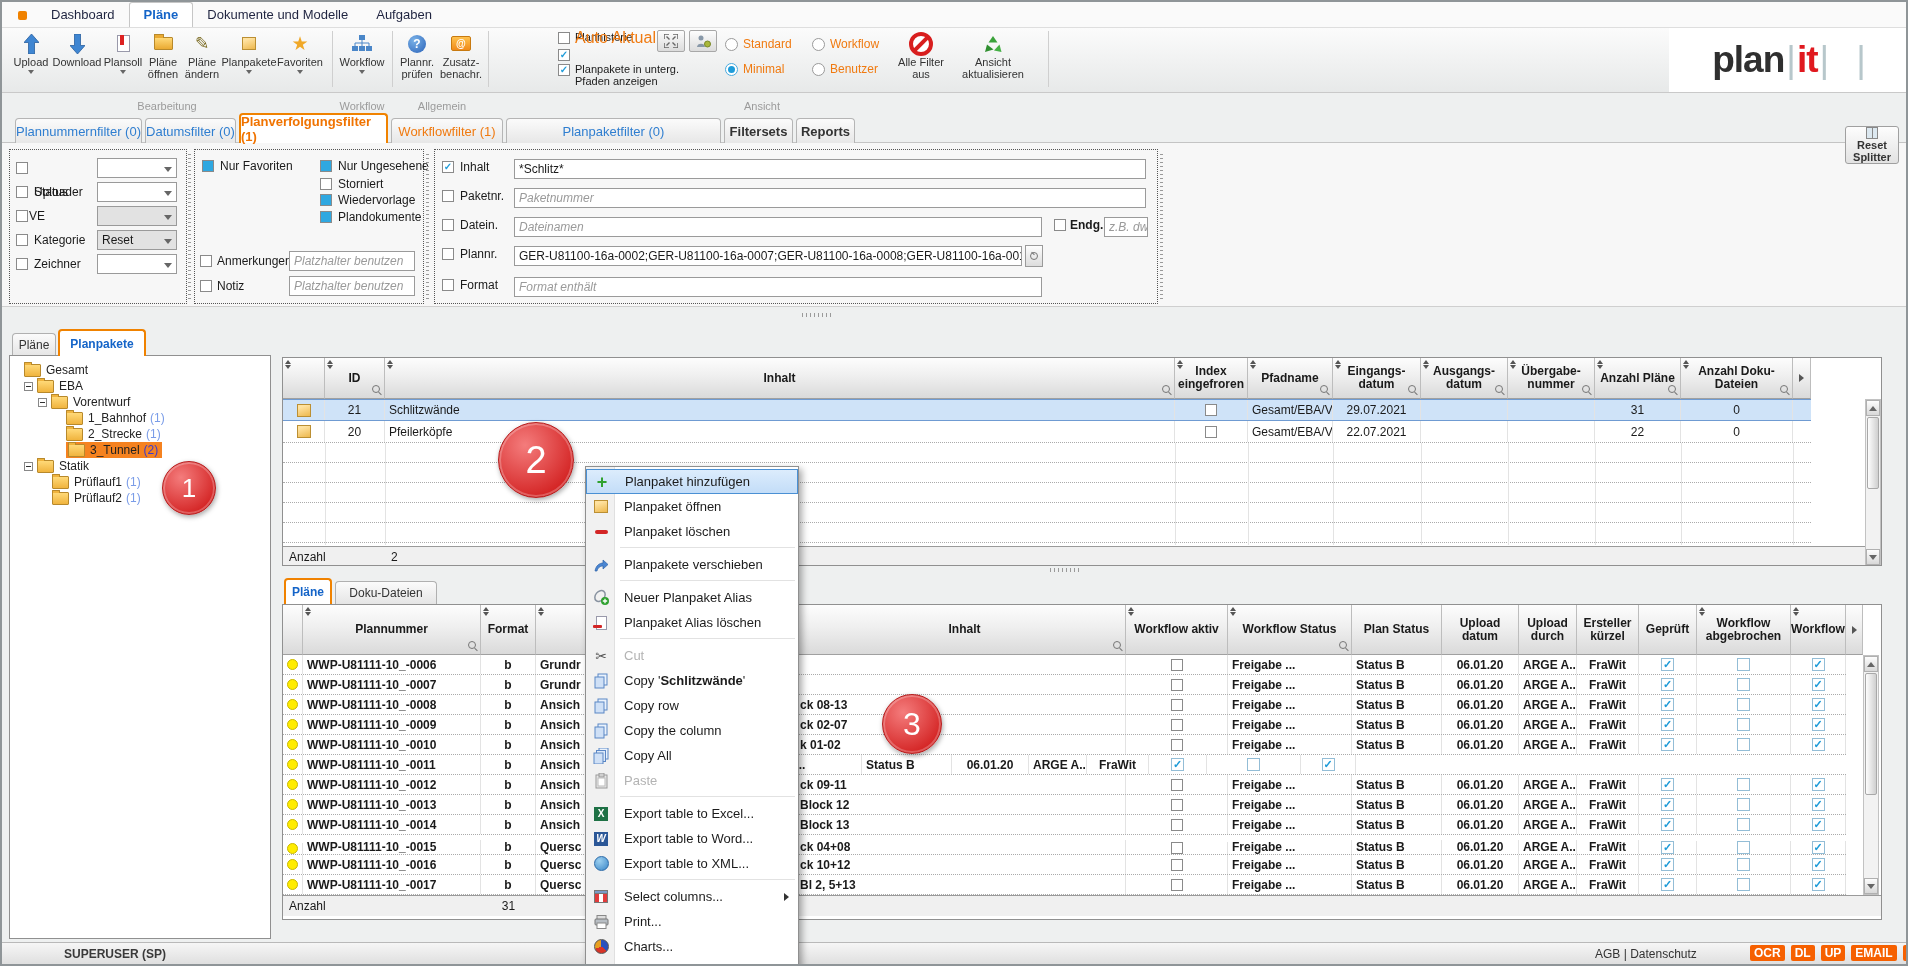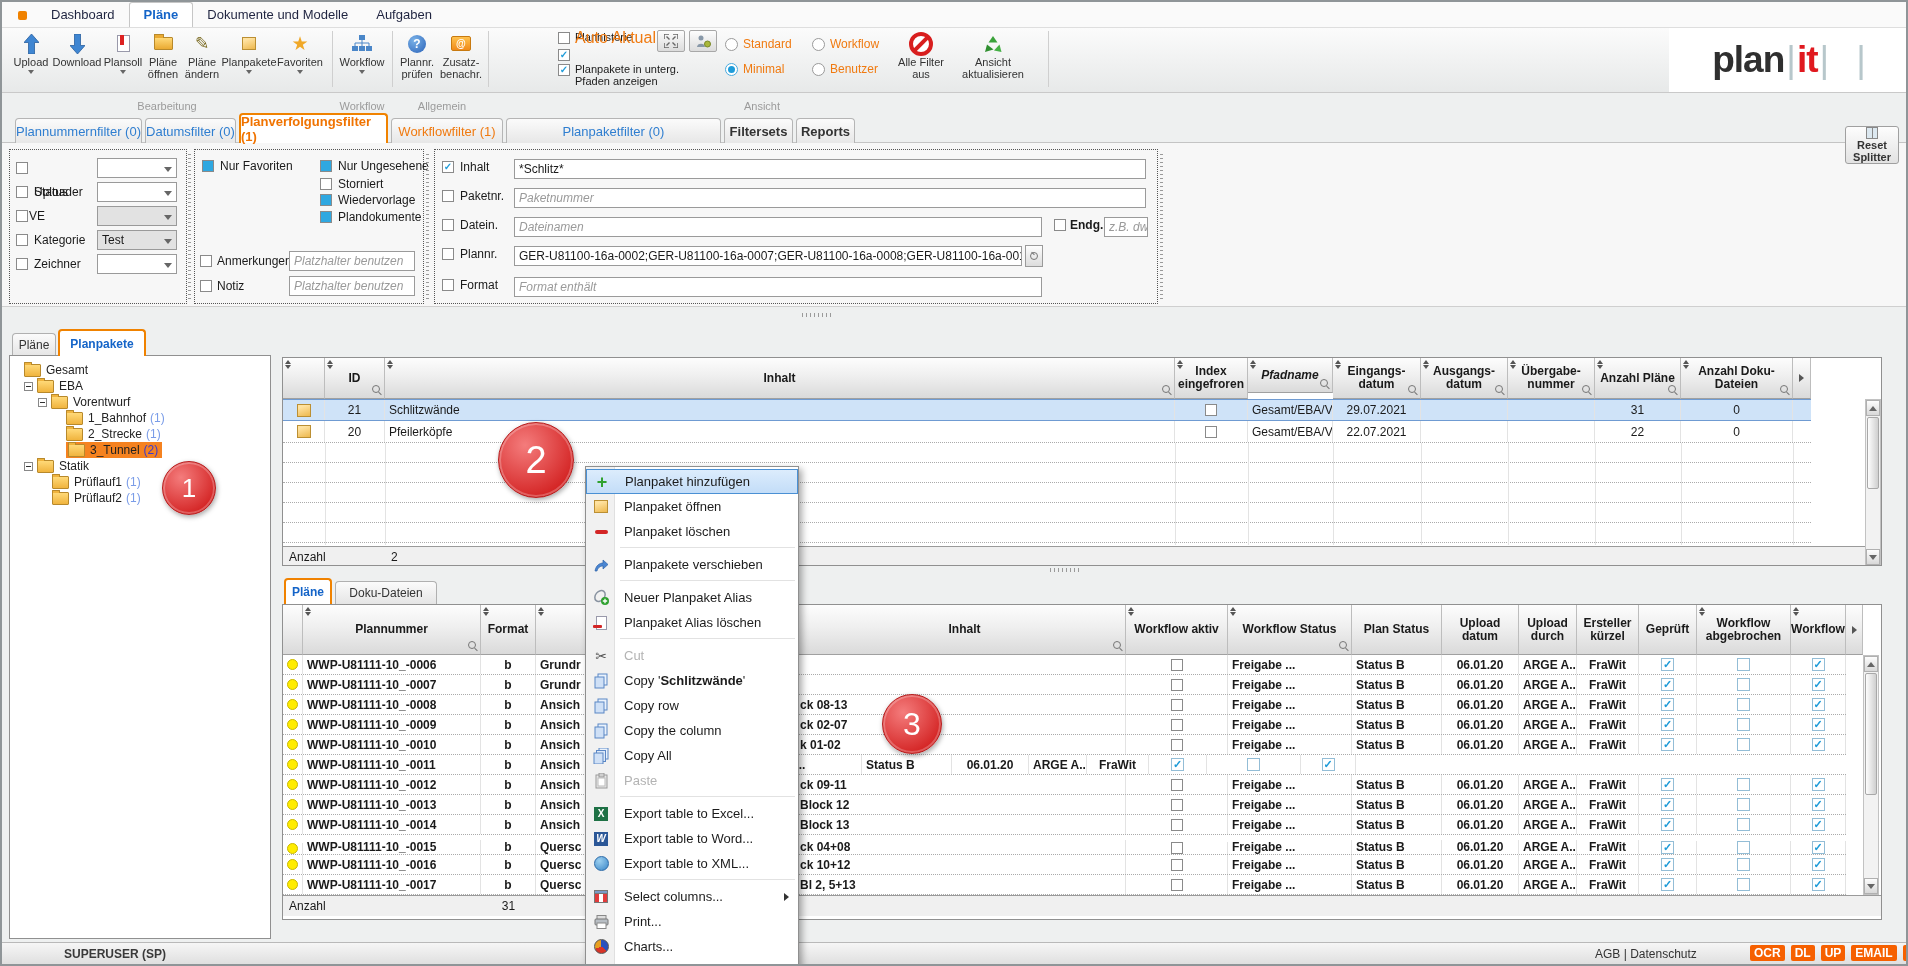--- a/index.html
+++ b/index.html
@@ -356,21 +356,21 @@
       <span class="flabel" style="left: 32px; top: 159px; margin-top: 24px;">Status</span>
       <div class="tsel" style="left: 95px; top: 156px; width: 80px;"></div>
       <span class="cb" style="position: absolute; left: 14px; top: 184px;"></span>
       <span class="flabel" style="left: 32px; top: 183px;">Uploader</span>
       <div class="tsel" style="left: 95px; top: 180px; width: 80px;"></div>
       <span class="cb" style="position: absolute; left: 14px; top: 208px;"></span>
       <span class="flabel" style="left: 27px; top: 207px;">VE</span>
       <div class="tsel gray" style="left: 95px; top: 204px; width: 80px;"></div>
       <span class="cb" style="position: absolute; left: 14px; top: 232px;"></span>
       <span class="flabel" style="left: 32px; top: 231px;">Kategorie</span>
-      <div class="tsel gray" style="left: 95px; top: 228px; width: 80px;">Test</div>
+      <div class="tsel gray" style="left: 95px; top: 228px; width: 80px;">Reset</div>
       <span class="cb" style="position: absolute; left: 14px; top: 256px;"></span>
       <span class="flabel" style="left: 32px; top: 255px;">Zeichner</span>
       <div class="tsel" style="left: 95px; top: 252px; width: 80px;"></div>
       <div class="vgrip" style="left: 186px; top: 152px; height: 145px;"></div>
       <div class="fbox" style="left: 192px; top: 147px; width: 228px; height: 153px;"></div>
       <span class="cb filled" style="position: absolute; left: 200px; top: 158px;"></span>
       <span class="flabel" style="left: 218px; top: 157px;">Nur Favoriten</span>
       <span class="cb filled" style="position: absolute; left: 318px; top: 158px;"></span>
       <span class="flabel" style="left: 336px; top: 157px;">Nur Ungesehene</span>
       <span class="cb" style="position: absolute; left: 318px; top: 176px;"></span>
@@ -521,21 +521,21 @@
           <span>Inhalt</span>
           <span class="magi"></span>
         </div>
         <div class="hcell" style="width: 73px; height: 41px; flex: 0 0 auto;">
           <span class="sorti">
             <i class="u"></i>
             <i class="d"></i>
           </span>
           <span>Index eingefroren</span>
         </div>
-        <div class="hcell" style="width: 85px; height: 35px; flex: 0 0 auto; font-style: italic;">
+        <div class="hcell" style="width: 85px; height: 41px; flex: 0 0 auto;">
           <span class="sorti">
             <i class="u"></i>
             <i class="d"></i>
           </span>
           <span>Pfadname</span>
           <span class="magi"></span>
         </div>
         <div class="hcell" style="width: 88px; height: 41px; flex: 0 0 auto;">
           <span class="sorti">
             <i class="u"></i>

